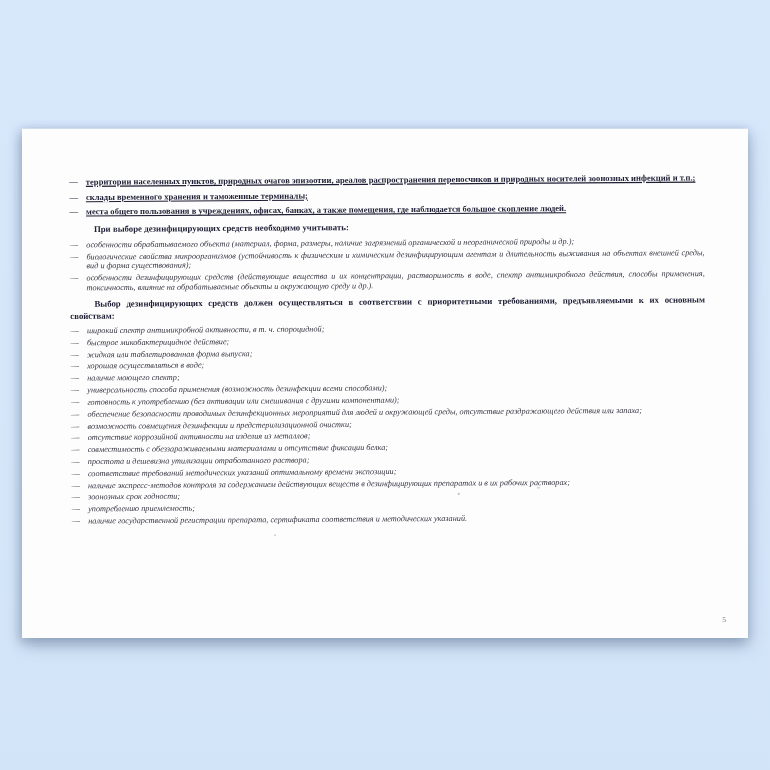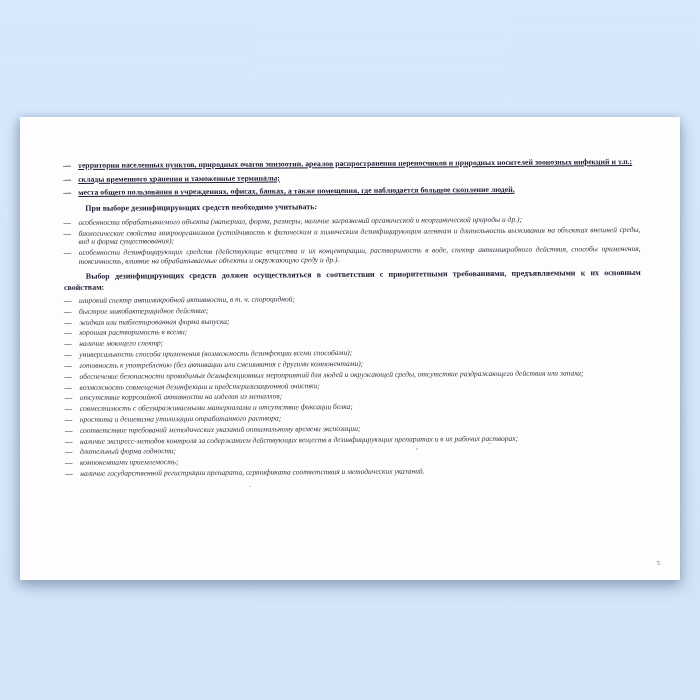--- a/index.html
+++ b/index.html
@@ -132,21 +132,21 @@
 
           <div class="i-item">
             <span class="dash">—</span><span class="txt">быстрое микобактерицидное действие;</span>
           </div>
 
           <div class="i-item">
             <span class="dash">—</span><span class="txt">жидкая или таблетированная форма выпуска;</span>
           </div>
 
           <div class="i-item">
-            <span class="dash">—</span><span class="txt">хорошая растворимость в всеми;</span>
+            <span class="dash">—</span><span class="txt">хорошая осуществляться в воде;</span>
           </div>
 
           <div class="i-item">
             <span class="dash">—</span><span class="txt">наличие моющего спектр;</span>
           </div>
 
           <div class="i-item">
             <span class="dash">—</span><span class="txt">универсальность способа применения (возможность дезинфекции всеми способами);</span>
           </div>
 
@@ -176,25 +176,25 @@
 
           <div class="i-item">
             <span class="dash">—</span><span class="txt">соответствие требований методических указаний оптимальному времени экспозиции;</span>
           </div>
 
           <div class="i-item">
             <span class="dash">—</span><span class="txt">наличие экспресс-методов контроля за содержанием действующих веществ в дезинфицирующих препаратах и в их рабочих растворах;</span>
           </div>
 
           <div class="i-item">
-            <span class="dash">—</span><span class="txt">длительный форма годности;</span>
-          </div>
-
-          <div class="i-item">
-            <span class="dash">—</span><span class="txt">компонентами приемлемость;</span>
+            <span class="dash">—</span><span class="txt">зоонозных срок годности;</span>
+          </div>
+
+          <div class="i-item">
+            <span class="dash">—</span><span class="txt">употреблению приемлемость;</span>
           </div>
 
           <div class="i-item">
             <span class="dash">—</span><span class="txt">наличие государственной регистрации препарата, сертификата соответствия и методических указаний.</span>
           </div>
         </div>
 
     </div>
 
     <span class="speck s1"></span>

